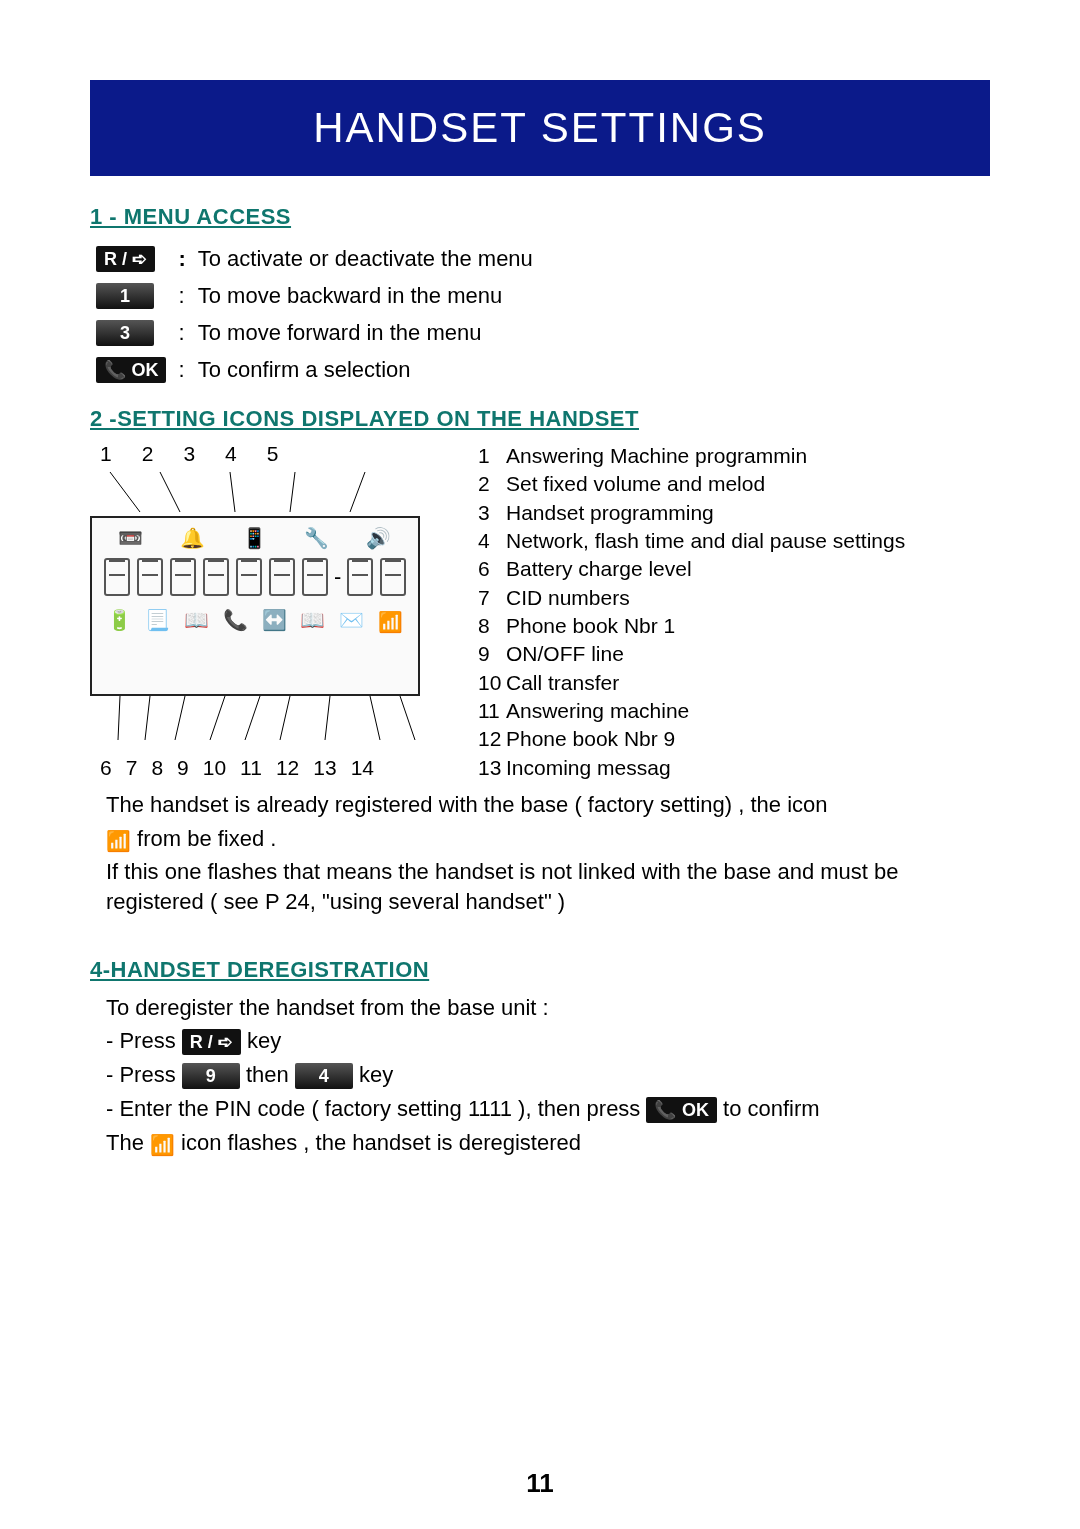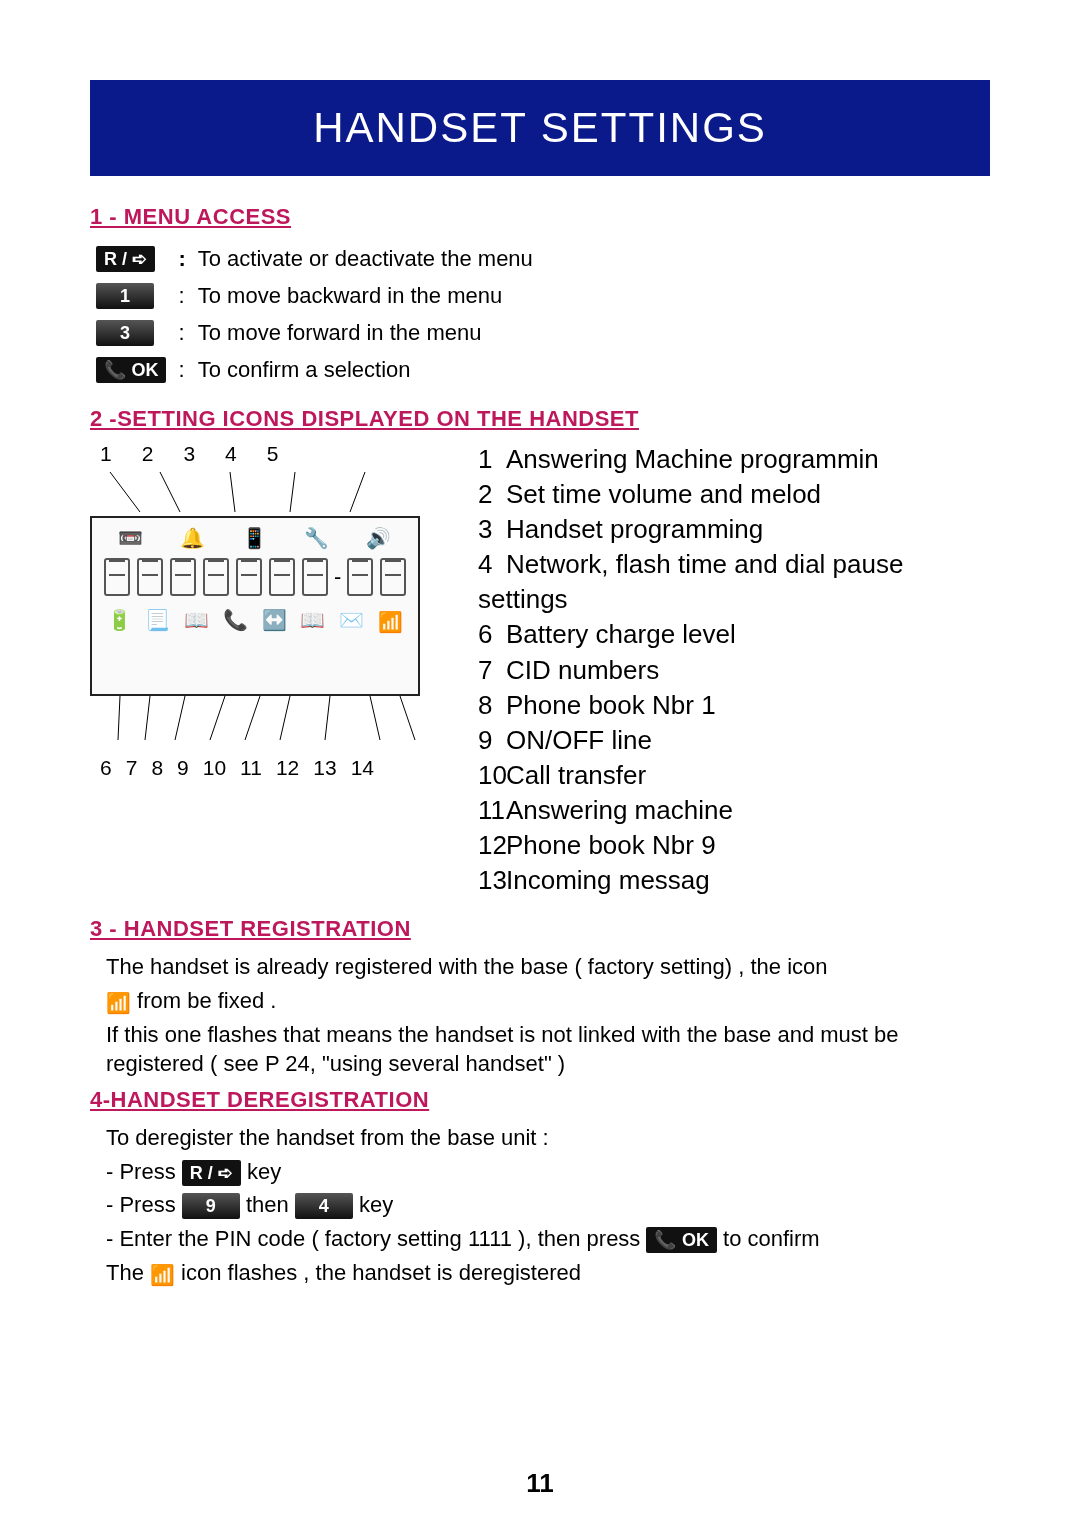--- a/index.html
+++ b/index.html
@@ -20,21 +20,21 @@
     background: #0b1a8a;
     color: #fff;
     text-align: center;
     padding: 24px 8px;
     font-size: 42px;
     letter-spacing: 2px;
     font-family: "Arial", sans-serif;
     margin-bottom: 28px;
   }
   .sec-heading {
-    color: #be185d;
+    color: #0f766e;
     font-weight: bold;
     font-size: 22px;
     text-decoration: underline;
     margin: 18px 0 10px 0;
     letter-spacing: 0.5px;
   }
   .menu-table {
     border-collapse: collapse;
     margin-bottom: 6px;
   }
@@ -58,21 +58,21 @@
   .key-dark { background: #111; }
   .key-grad {
     background: linear-gradient(180deg, #555 0%, #111 100%);
   }
   .row2cols {
     display: flex;
     gap: 28px;
     align-items: flex-start;
   }
   .legend-list {
-    font-size: 26px;
+    font-size: 21px;
     line-height: 1.35;
   }
   .legend-list div span.num { display:inline-block; width:28px; }
   .display-box {
     border: 2px solid #222;
     width: 330px;
     height: 180px;
     padding: 10px 8px;
     box-sizing: border-box;
     position: relative;
@@ -227,43 +227,42 @@
         <span>10</span>
         <span>11</span>
         <span>12</span>
         <span>13</span>
         <span>14</span>
       </div>
     </div>
 
     <div class="legend-list">
       <div><span class="num">1</span><span>Answering Machine programmin</span></div>
-      <div><span class="num">2</span><span>Set time volume and melod</span></div>
+      <div><span class="num">2</span><span>Set fixed volume and melod</span></div>
       <div><span class="num">3</span><span>Handset programming</span></div>
       <div><span class="num">4</span><span>Network, flash time and dial pause settings</span></div>
       <div><span class="num">6</span><span>Battery charge level</span></div>
       <div><span class="num">7</span><span>CID numbers</span></div>
       <div><span class="num">8</span><span>Phone book Nbr 1</span></div>
       <div><span class="num">9</span><span>ON/OFF line</span></div>
       <div><span class="num">10</span><span>Call transfer</span></div>
       <div><span class="num">11</span><span>Answering machine</span></div>
       <div><span class="num">12</span><span>Phone book Nbr 9</span></div>
       <div><span class="num">13</span><span>Incoming messag</span></div>
     </div>
   </div>
 
-  <div class="sec-heading">3 - HANDSET REGISTRATION</div>
   <div class="body-text">The handset is already registered with the base ( factory setting) , the icon</div>
   <div class="body-text">
     <span class="sig-icon">📶</span>
     <span>from be  fixed .</span>
   </div>
   <div class="body-text">If this one flashes that means the handset is not linked with the base and must be registered ( see P 24, "using several handset" )</div>
 
-  <div class="sec-heading" style="margin-top:8px;">4-HANDSET DEREGISTRATION</div>
+  <div class="sec-heading" style="margin-top:40px;">4-HANDSET DEREGISTRATION</div>
   <div class="body-text">To deregister the handset  from the base unit :</div>
 
   <div class="body-text">
     <span>- Press </span>
     <span class="key key-dark">R / ➪</span>
     <span> key</span>
   </div>
 
   <div class="body-text">
     <span>- Press </span>

